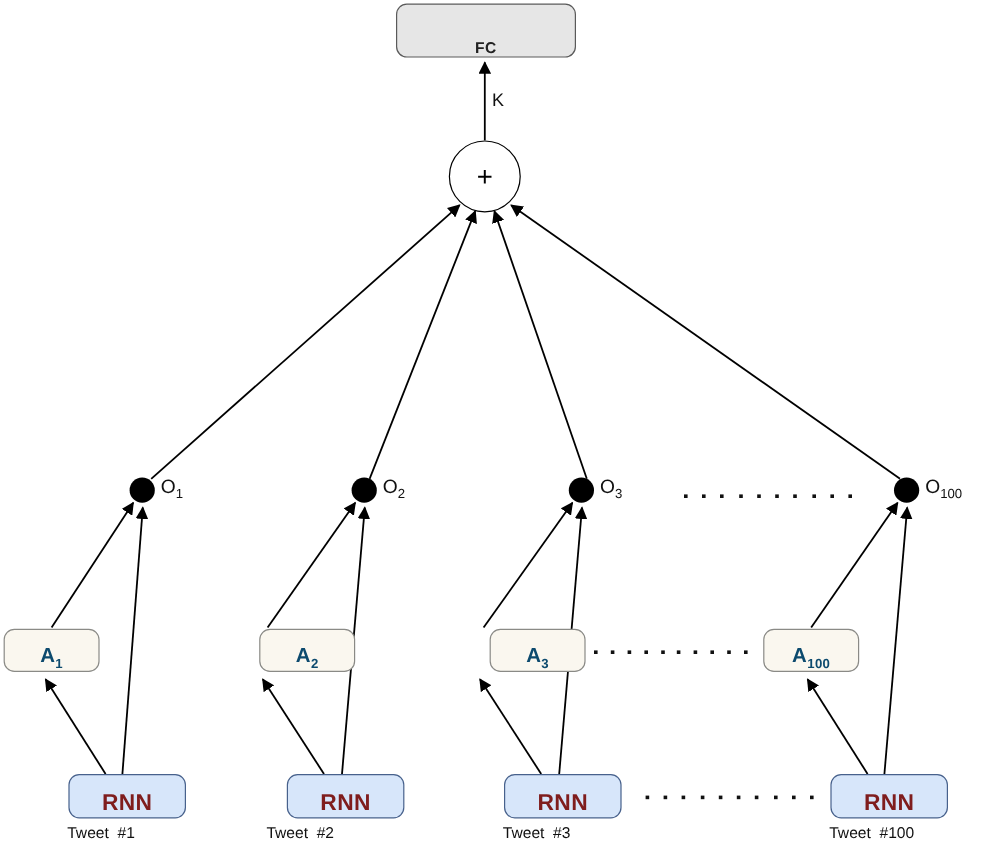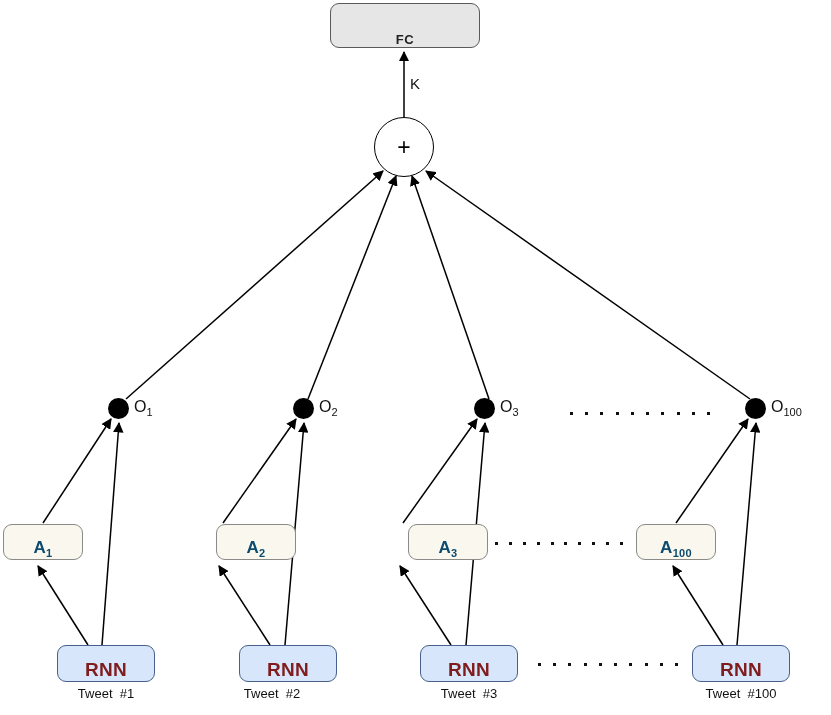--- a/index.html
+++ b/index.html
@@ -96,21 +96,20 @@
   .node-box sub {
     font-size: 11px;
     font-weight: bold;
   }
 
   
   .caption {
     position: absolute;
     font-size: 13px;
     color: #111;
-    text-align: center;
     white-space: pre;
     z-index: 3;
   }
 
   
   .edge-label {
     position: absolute;
     font-size: 15px;
     color: #111;
     z-index: 4;

